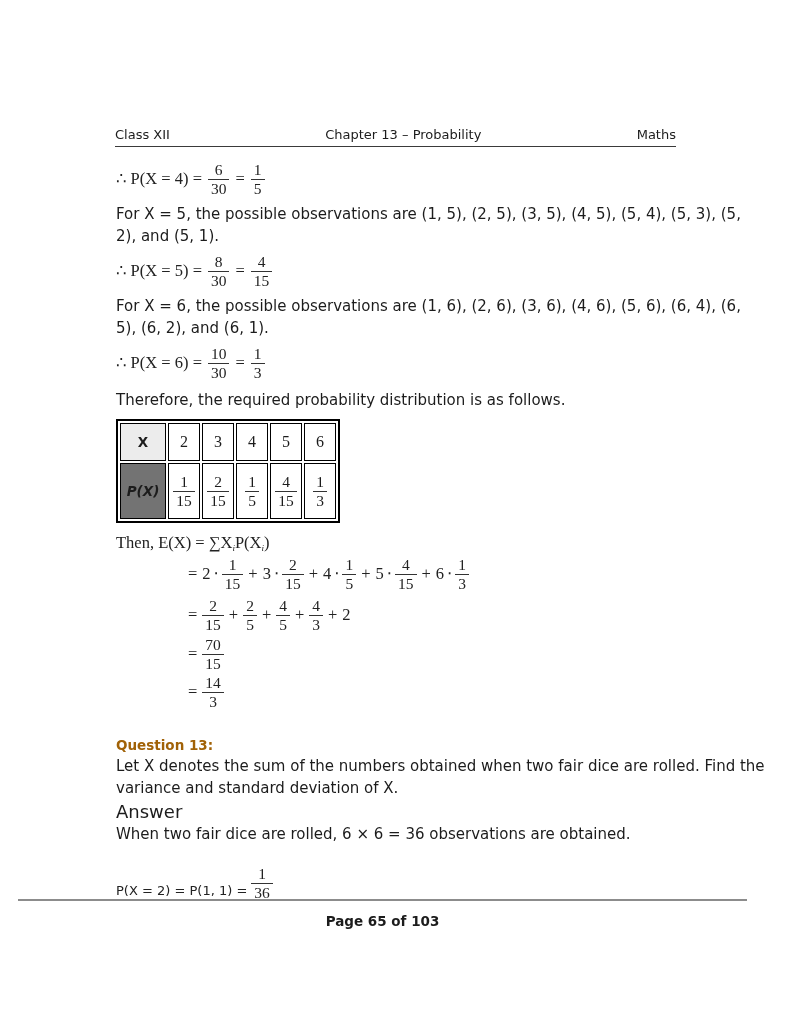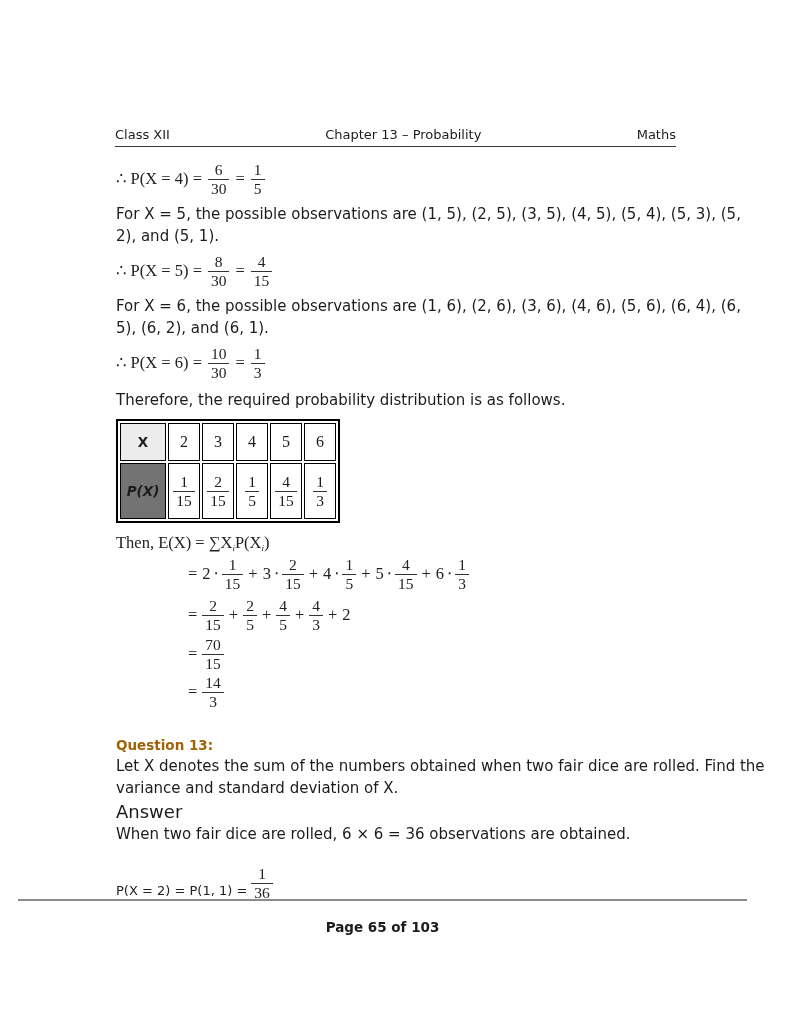--- a/index.html
+++ b/index.html
@@ -75,21 +75,21 @@
     font-weight:bold; font-size:13.5px;
   }
   .answer-label { font-size:18px; line-height:22px; }
 
   
   .footer {
     position:absolute; left:18px; right:44px; top:899px;
     border-top:2px solid #8c8c8c;
     text-align:center;
   }
-  .footer-text { margin-top:18px; font-weight:bold; font-size:13.5px; }
+  .footer-text { margin-top:12px; font-weight:bold; font-size:13.5px; }
 </style>
 </head>
 <body>
 
 <div class="page">
 
   <div class="header">
     <div class="header-row">
       <span>Class XII</span>
       <span>Chapter 13 – Probability</span>

